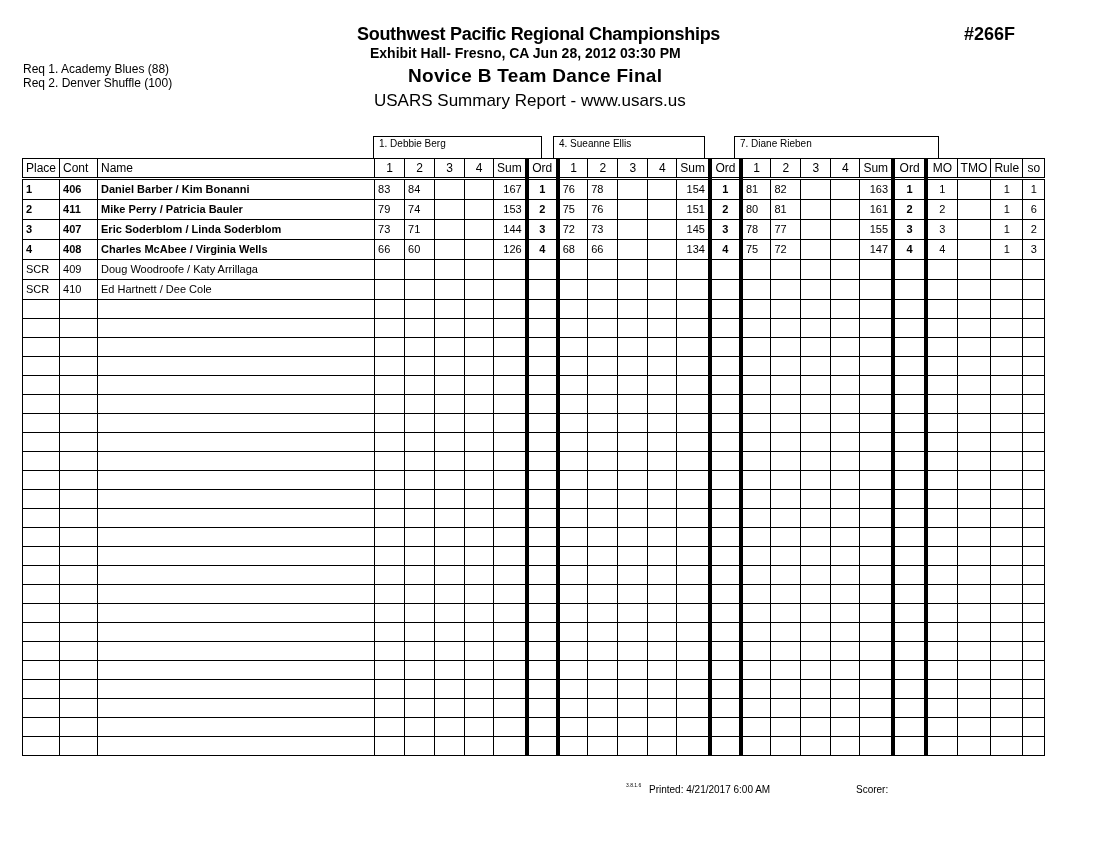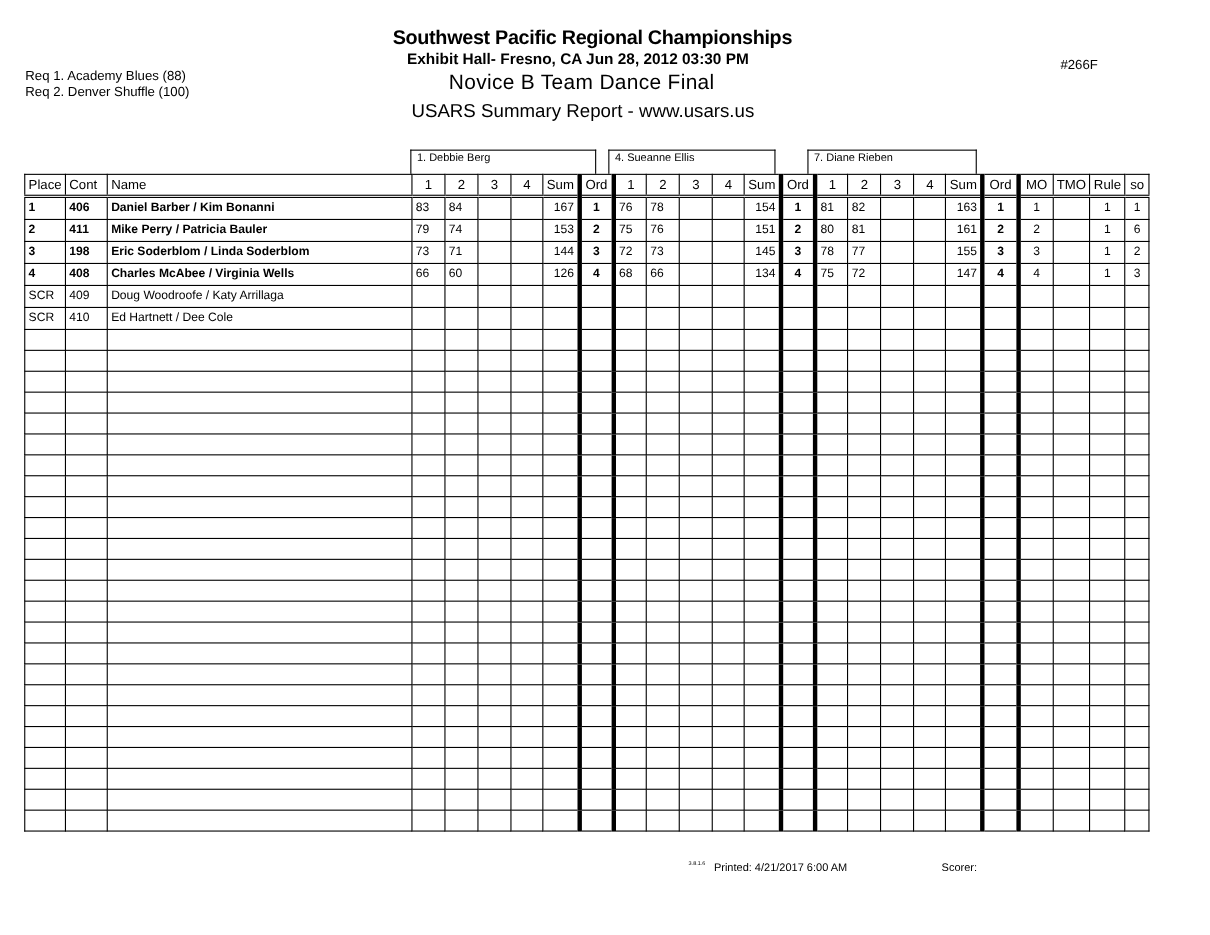--- a/index.html
+++ b/index.html
@@ -1,23 +1,23 @@
 <!DOCTYPE html>
 <html><head>
 <meta charset="utf-8">
 <style>
   html,body{margin:0;padding:0;background:#fff;}
   body{width:1100px;height:850px;position:relative;overflow:hidden;font-family:"Liberation Sans","DejaVu Sans",sans-serif;color:#000;}
   .abs{position:absolute;white-space:nowrap;}
   .req{font-size:12px;line-height:14px;left:23px;margin-top:35px;}
   .title1{font-size:18px;font-weight:bold;left:357px;top:24px;letter-spacing:-0.3px;}
   .title2{font-size:14px;left:370px;top:45px;font-weight:bold;}
-  .title3{font-size:19px;font-weight:normal;left:408px;top:65px;letter-spacing:0.3px;}
+  .title3{font-size:19px;font-weight:bold;left:408px;top:65px;letter-spacing:0.3px;}
   .title4{font-size:17px;left:374px;top:91px;}
-  .eventno{font-size:12px;font-weight:normal;left:964px;top:24px;margin-top:28px;}
+  .eventno{font-size:18px;font-weight:bold;left:964px;top:24px;}
   .judgebox{position:absolute;top:136px;height:22px;border:1px solid #000;border-bottom:none;box-sizing:border-box;font-size:10px;padding-left:5px;line-height:14px;}
   table.grid{position:absolute;left:22px;top:158px;border-collapse:collapse;table-layout:fixed;}
   table.grid td{border:1px solid #000;height:19px;padding:0 3px;font-size:11px;line-height:19px;overflow:hidden;white-space:nowrap;box-sizing:border-box;}
   table.grid tr.head td{height:18px;font-size:12px;line-height:18px;border-bottom:3px double #000;}
   table.grid td.thickL{border-left:4px solid #000;}
   table.grid td.c{text-align:center;}
   table.grid td.r{text-align:right;}
   table.grid tr.bold td{font-weight:bold;}
   table.grid tr.bold td.num{font-weight:normal;}
   .footer{font-size:10px;top:784px;}
@@ -30,21 +30,21 @@
 <div class="abs req" style="top:41px">Req 2.  Denver Shuffle (100)</div>
 
 <div class="abs title1">Southwest Pacific Regional Championships</div>
 <div class="abs title2">Exhibit Hall-  Fresno, CA  Jun 28, 2012  03:30 PM</div>
 <div class="abs title3">Novice B Team Dance Final</div>
 <div class="abs title4">USARS Summary Report - www.usars.us</div>
 <div class="abs eventno">#266F</div>
 
 <div class="judgebox" style="left:373px;width:169px;">1.  Debbie Berg</div>
 <div class="judgebox" style="left:553px;width:152px;">4.  Sueanne Ellis</div>
-<div class="judgebox" style="left:734px;width:154px;">7.  Diane Rieben</div>
+<div class="judgebox" style="left:734px;width:205px;">7.  Diane Rieben</div>
 
 <table class="grid">
   <colgroup>
     <col style="width:36px">
       <col style="width:38px">
       <col style="width:277px">
     <col style="width:30px">
       <col style="width:30px">
       <col style="width:30px">
       <col style="width:29px">
@@ -144,21 +144,21 @@
         <td class="num"></td>
         <td class="r num">161</td>
         <td class="c thickL">2</td>
         <td class="c thickL num">2</td>
         <td class="c num"></td>
         <td class="c num">1</td>
         <td class="c num">6</td>
       </tr>
       <tr class="bold">
         <td>3</td>
-        <td>198</td>
+        <td>407</td>
         <td>Eric Soderblom / Linda Soderblom</td>
         <td class="num">73</td>
         <td class="num">71</td>
         <td class="num"></td>
         <td class="num"></td>
         <td class="r num">144</td>
         <td class="c thickL">3</td>
         <td class="num thickL">72</td>
         <td class="num">73</td>
         <td class="num"></td>

